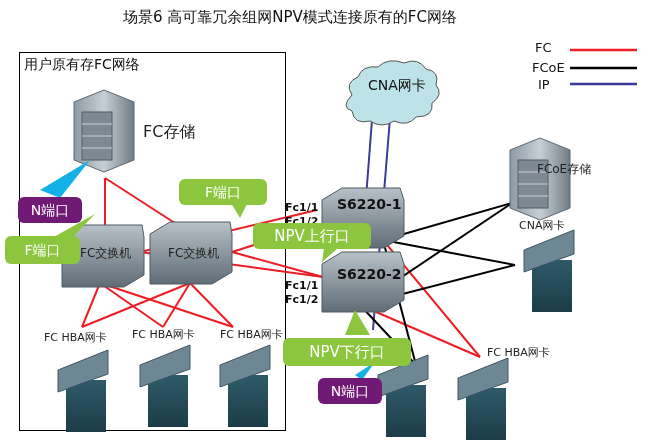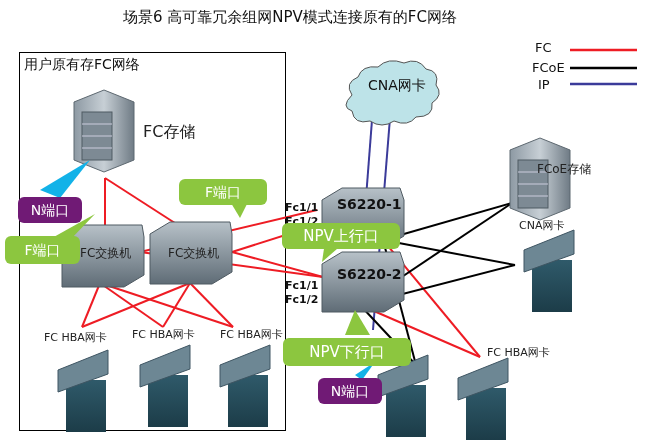--- a/index.html
+++ b/index.html
@@ -167,15 +167,15 @@
 <div class="abs node-label" style="left:487px;top:345px;">FC HBA网卡</div>
 
 <div class="abs port-label" style="left:285px;top:201px;">Fc1/1</div>
 <div class="abs port-label" style="left:285px;top:215px;">Fc1/2</div>
 <div class="abs port-label" style="left:285px;top:279px;">Fc1/1</div>
 <div class="abs port-label" style="left:285px;top:293px;">Fc1/2</div>
 
 <div class="abs callout blue" style="left:18px;top:197px;width:64px;height:26px;line-height:26px;">N端口</div>
 <div class="abs callout green" style="left:5px;top:236px;width:75px;height:28px;line-height:28px;">F端口</div>
 <div class="abs callout green" style="left:179px;top:179px;width:88px;height:26px;line-height:26px;">F端口</div>
-<div class="abs callout green" style="left:253px;top:223px;width:118px;height:26px;line-height:26px;font-size:15px;margin-left:29px;">NPV上行口</div>
+<div class="abs callout green" style="left:253px;top:223px;width:118px;height:26px;line-height:26px;font-size:15px;">NPV上行口</div>
 <div class="abs callout green" style="left:283px;top:338px;width:128px;height:28px;line-height:28px;font-size:15px;">NPV下行口</div>
 <div class="abs callout blue" style="left:318px;top:378px;width:64px;height:26px;line-height:26px;">N端口</div>
 
 </body></html>

